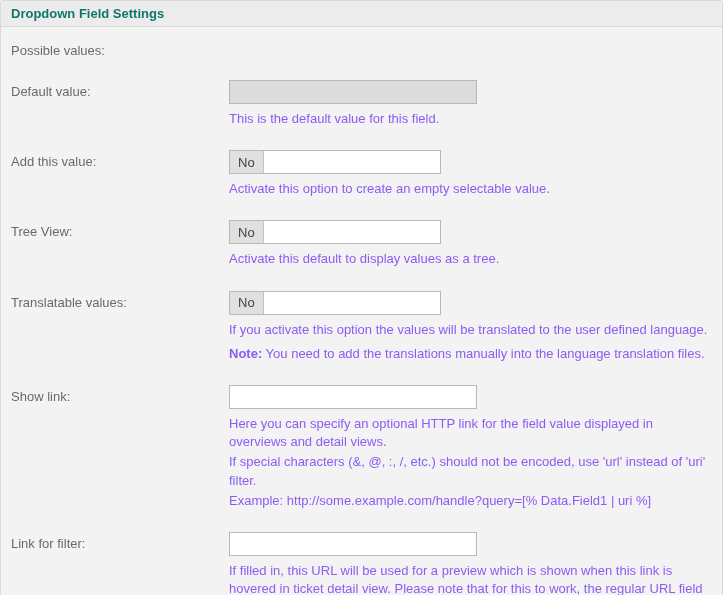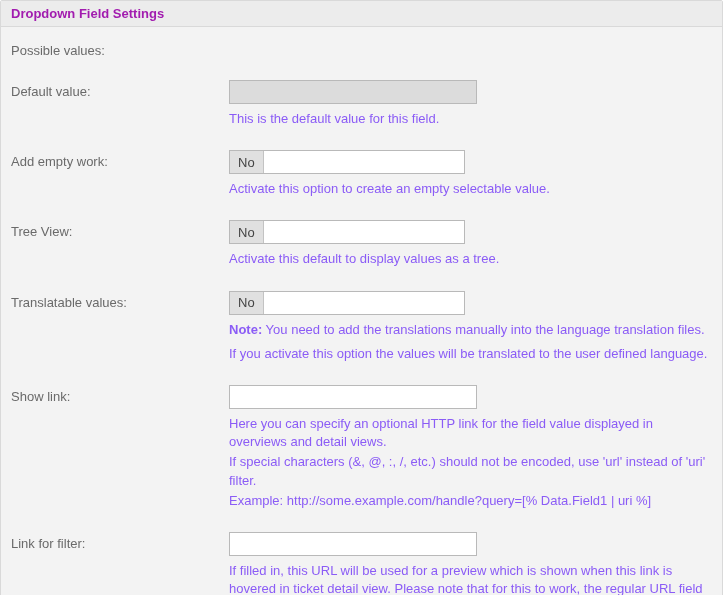--- a/index.html
+++ b/index.html
@@ -13,21 +13,21 @@
   }
   .panel {
     border: 1px solid #d9d9d9;
     border-radius: 2px;
   }
   .panel-header {
     background: #ececec;
     border-bottom: 1px solid #d9d9d9;
     padding: 5px 10px;
     font-weight: 700;
-    color: #a21caf;
+    color: #0f766e;
     font-size: 13px;
   }
   .panel-body {
     padding: 4px 10px 12px 10px;
     background: #f3f3f3;
   }
   .row {
     display: flex;
     align-items: flex-start;
     padding-top: 8px;
@@ -63,21 +63,21 @@
     font-size: 13px;
     color: #333;
   }
   .text-input[disabled] {
     background: #dcdcdc;
     color: #888;
   }
   .select-like {
     display: flex;
     align-items: stretch;
-    width: 236px;
+    width: 212px;
     height: 24px;
     border: 1px solid #b9b9b9;
     background: #fff;
   }
   .select-value {
     background: #e0e0e0;
     padding: 2px 8px;
     display: flex;
     align-items: center;
     font-size: 13px;
@@ -112,21 +112,21 @@
       <div class="label">Default value:</div>
       <div class="value">
         <input type="text" class="text-input" disabled="" value="" style="">
         <div class="help">This is the default value for this field.</div>
       </div>
     </div>
 
     <div class="spacer-row"></div>
 
     <div class="row">
-      <div class="label">Add empty work:</div>
+      <div class="label">Add this value:</div>
       <div class="value">
         <div class="select-like">
           <div class="select-value">No</div>
           <div class="select-rest"></div>
         </div>
         <div class="help">Activate this option to create an empty selectable value.</div>
       </div>
     </div>
 
     <div class="spacer-row"></div>
@@ -144,24 +144,24 @@
 
     <div class="spacer-row"></div>
 
     <div class="row">
       <div class="label">Translatable values:</div>
       <div class="value">
         <div class="select-like">
           <div class="select-value">No</div>
           <div class="select-rest"></div>
         </div>
+        <div class="help">If you activate this option the values will be translated to the user defined language.</div>
         <div class="help">
           <span class="note-strong">Note:</span><span> You need to add the translations manually into the language translation files.</span>
         </div>
-        <div class="help">If you activate this option the values will be translated to the user defined language.</div>
       </div>
     </div>
 
     <div class="spacer-row"></div>
 
     <div class="row">
       <div class="label">Show link:</div>
       <div class="value">
         <input type="text" class="text-input" value="" style="">
         <div class="help">Here you can specify an optional HTTP link for the field value displayed in overviews and detail views.</div>

